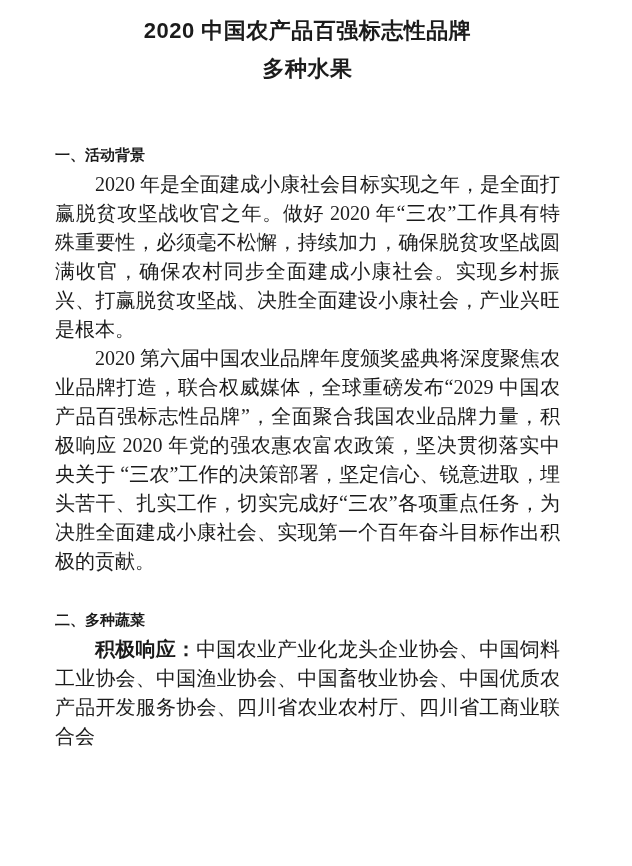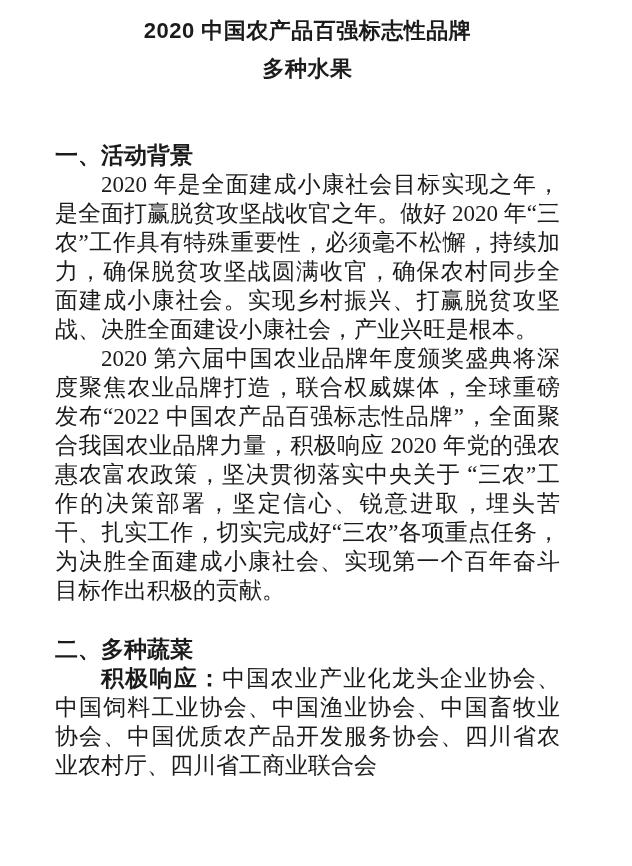--- a/index.html
+++ b/index.html
@@ -28,27 +28,27 @@
     text-align: center;
     font-family: "Liberation Sans", sans-serif;
     font-weight: bold;
     font-size: 22px;
     line-height: 38px;
     letter-spacing: 0.5px;
   }
   .section-heading {
     font-family: "Liberation Sans", sans-serif;
     font-weight: bold;
-    font-size: 23px;
+    font-size: 15px;
     line-height: 30px;
     margin: 0;
   }
   .body-para {
     font-family: "Liberation Serif", serif;
-    font-size: 23px;
+    font-size: 20px;
     line-height: 29px;
     margin: 0;
     text-align: justify;
     text-indent: 2em;
   }
   .section-2 {
     margin-top: 29px;
   }
   .lead-label {
     font-family: "Liberation Sans", sans-serif;
@@ -61,21 +61,21 @@
 <div class="page">
 
   <div class="title-block">
     <div class="doc-title">2020 中国农产品百强标志性品牌</div>
     <div class="doc-title">多种水果</div>
   </div>
 
   <div class="section">
     <h2 class="section-heading">一、活动背景</h2>
     <p class="body-para">2020 年是全面建成小康社会目标实现之年，是全面打赢脱贫攻坚战收官之年。做好 2020 年“三农”工作具有特殊重要性，必须毫不松懈，持续加力，确保脱贫攻坚战圆满收官，确保农村同步全面建成小康社会。实现乡村振兴、打赢脱贫攻坚战、决胜全面建设小康社会，产业兴旺是根本。</p>
-    <p class="body-para">2020 第六届中国农业品牌年度颁奖盛典将深度聚焦农业品牌打造，联合权威媒体，全球重磅发布“2022 中国农产品百强标志性品牌”，全面聚合我国农业品牌力量，积极响应 2020 年党的强农惠农富农政策，坚决贯彻落实中央关于 “三农”工作的决策部署，坚定信心、锐意进取，埋头苦干、扎实工作，切实完成好“三农”各项重点任务，为决胜全面建成小康社会、实现第一个百年奋斗目标作出积极的贡献。</p>
+    <p class="body-para">2020 第六届中国农业品牌年度颁奖盛典将深度聚焦农业品牌打造，联合权威媒体，全球重磅发布“2029 中国农产品百强标志性品牌”，全面聚合我国农业品牌力量，积极响应 2020 年党的强农惠农富农政策，坚决贯彻落实中央关于 “三农”工作的决策部署，坚定信心、锐意进取，埋头苦干、扎实工作，切实完成好“三农”各项重点任务，为决胜全面建成小康社会、实现第一个百年奋斗目标作出积极的贡献。</p>
   </div>
 
   <div class="section section-2">
     <h2 class="section-heading">二、多种蔬菜</h2>
     <p class="body-para">
       <strong class="lead-label">积极响应：</strong><span>中国农业产业化龙头企业协会、中国饲料工业协会、中国渔业协会、中国畜牧业协会、中国优质农产品开发服务协会、四川省农业农村厅、四川省工商业联合会</span>
     </p>
   </div>
 
 </div>

